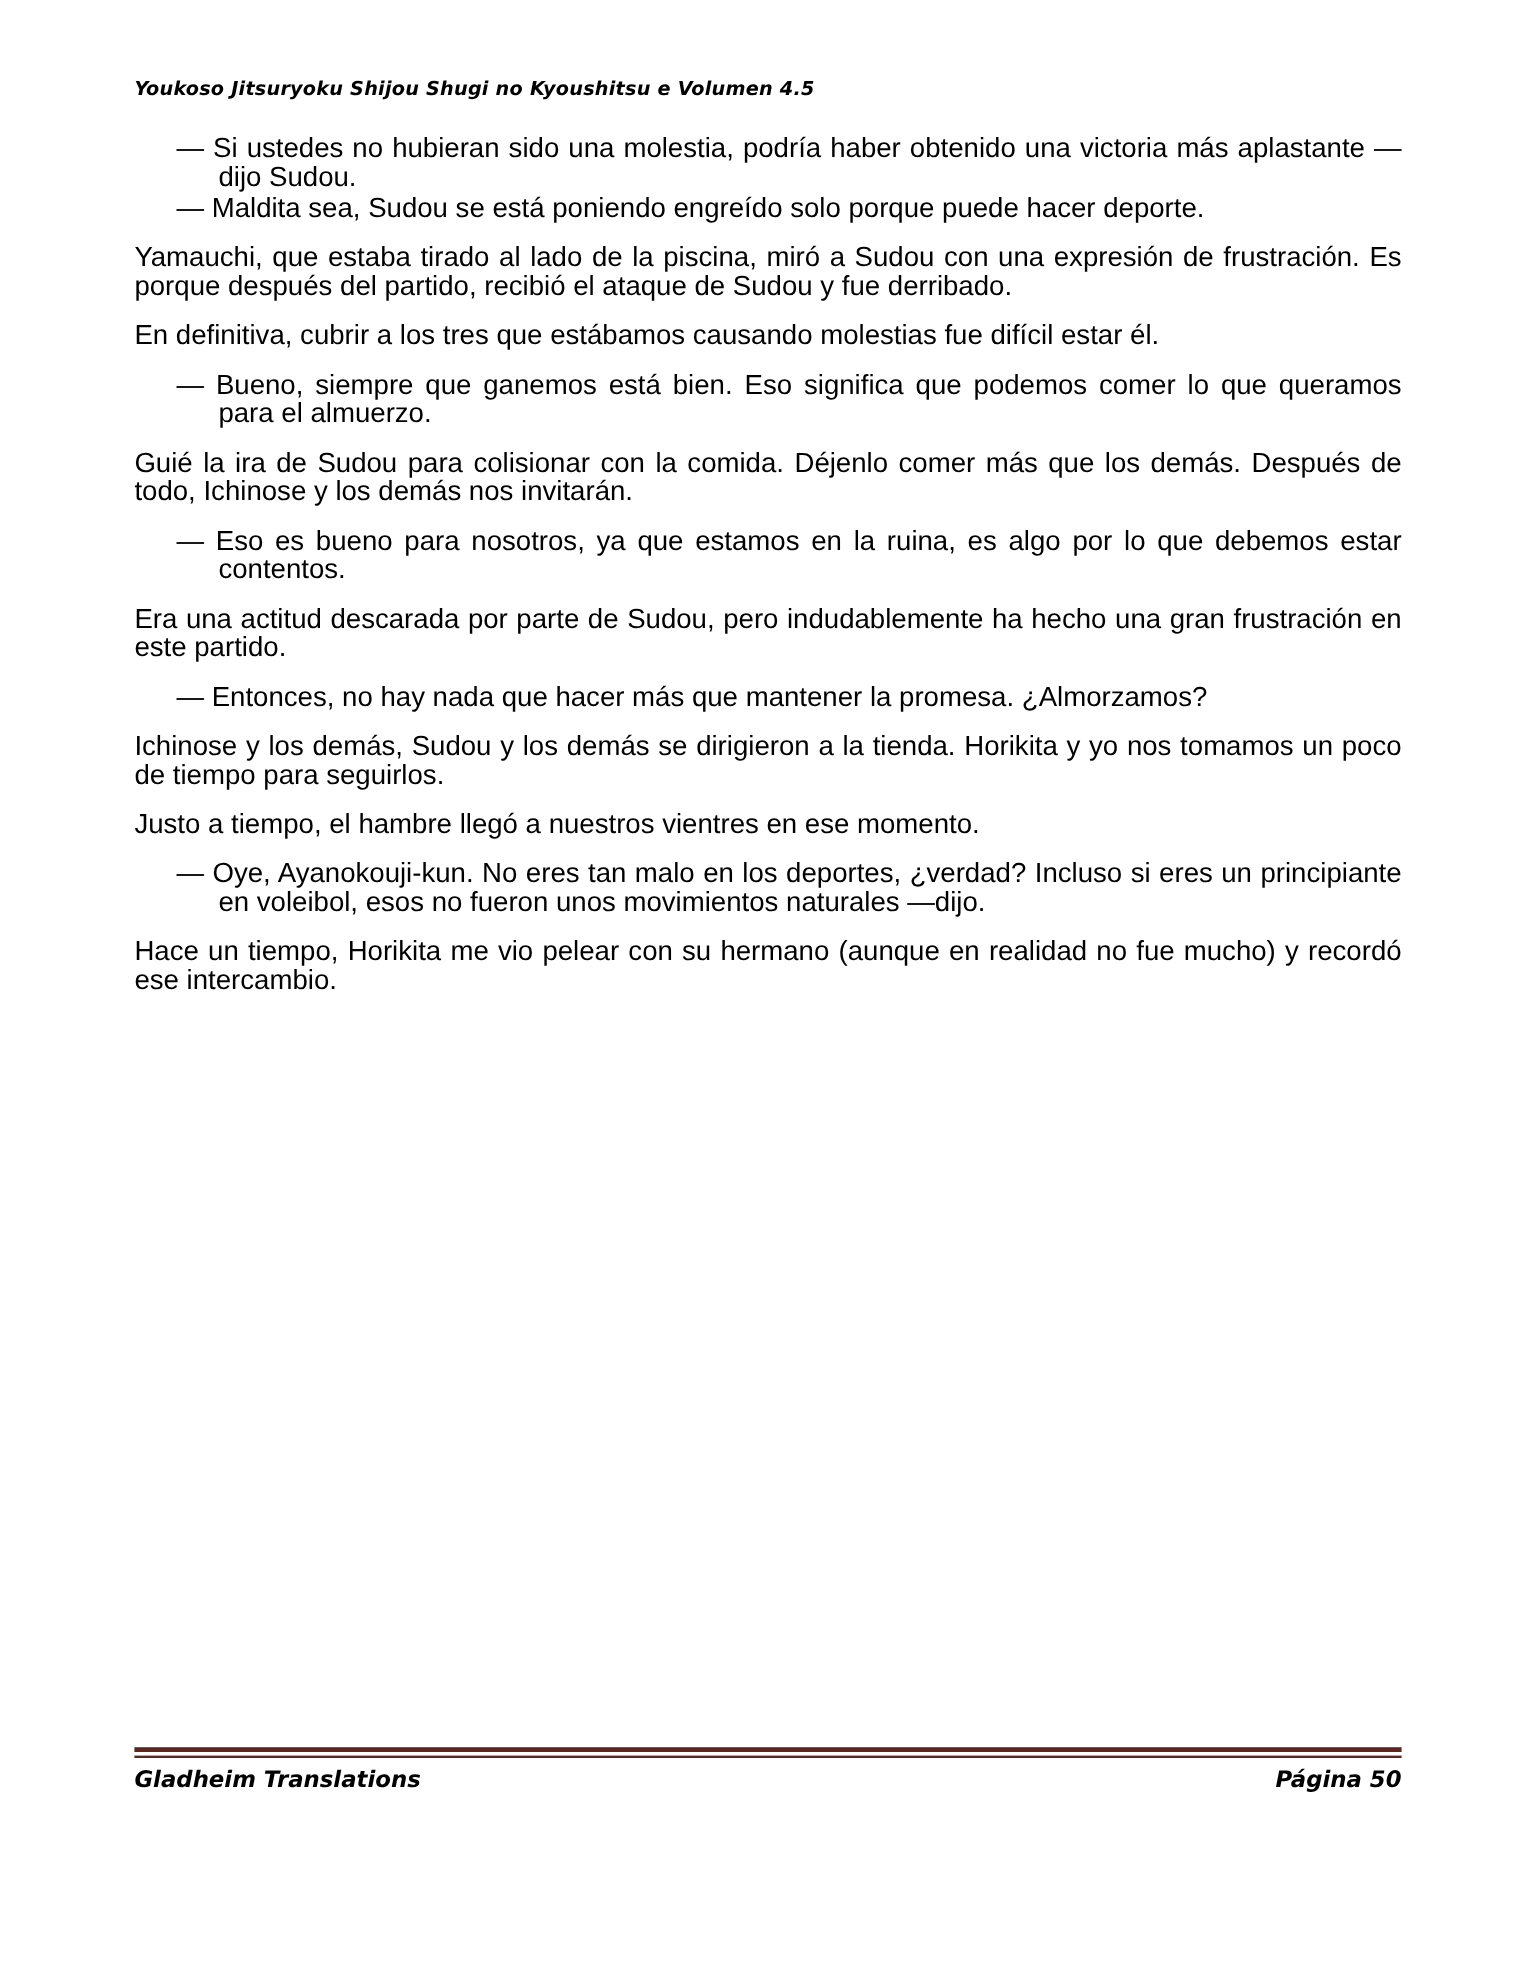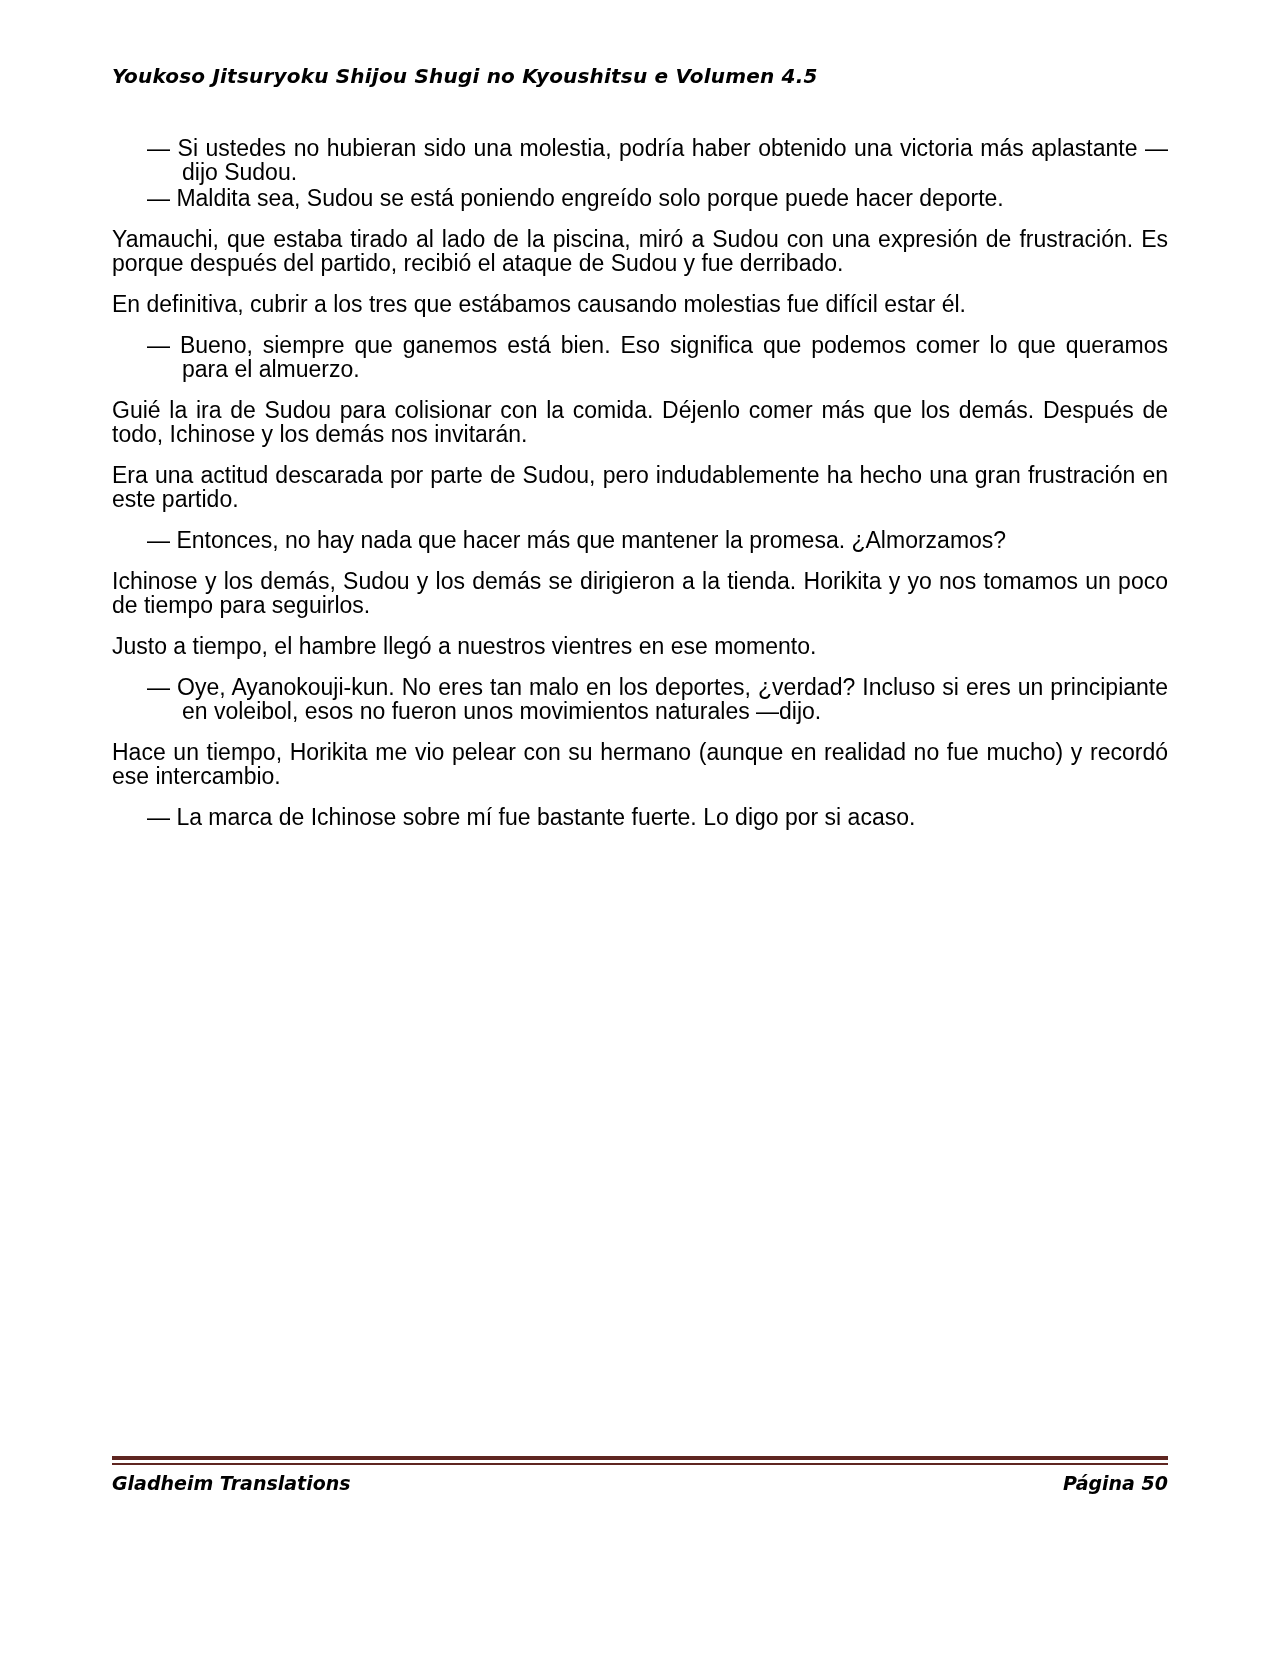--- a/index.html
+++ b/index.html
@@ -16,23 +16,23 @@
     overflow: hidden;
   }
   .page {
     box-sizing: border-box;
     padding: 64px 112px 0 112px;
   }
   .header-title {
     font-family: "DejaVu Sans", sans-serif;
     font-weight: bold;
     font-style: italic;
-    font-size: 20px;
+    font-size: 16px;
     letter-spacing: 0.2px;
-    margin: 0 0 48px 0;
+    margin: 0 0 28px 0;
   }
   .body-text p {
     font-size: 23px;
     line-height: 24px;
     text-align: justify;
     margin: 0 0 17px 0;
   }
   .body-text p.dialogue {
     margin-left: 70px;
     text-indent: -35px;
@@ -70,27 +70,27 @@
 
   <h1 class="header-title">Youkoso Jitsuryoku Shijou Shugi no Kyoushitsu e Volumen 4.5</h1>
 
   <main class="body-text">
     <p class="dialogue">— Si ustedes no hubieran sido una molestia, podría haber obtenido una victoria más aplastante —dijo Sudou.</p>
     <p class="dialogue">— Maldita sea, Sudou se está poniendo engreído solo porque puede hacer deporte.</p>
     <p class="normal">Yamauchi, que estaba tirado al lado de la piscina, miró a Sudou con una expresión de frustración. Es porque después del partido, recibió el ataque de Sudou y fue derribado.</p>
     <p class="normal">En definitiva, cubrir a los tres que estábamos causando molestias fue difícil estar él.</p>
     <p class="dialogue">— Bueno, siempre que ganemos está bien. Eso significa que podemos comer lo que queramos para el almuerzo.</p>
     <p class="normal">Guié la ira de Sudou para colisionar con la comida. Déjenlo comer más que los demás. Después de todo, Ichinose y los demás nos invitarán.</p>
+    <p class="dialogue">— Eso es bueno para nosotros, ya que estamos en la ruina, es algo por lo que debemos estar contentos.</p>
     <p class="normal">Era una actitud descarada por parte de Sudou, pero indudablemente ha hecho una gran frustración en este partido.</p>
     <p class="dialogue">— Entonces, no hay nada que hacer más que mantener la promesa. ¿Almorzamos?</p>
     <p class="normal">Ichinose y los demás, Sudou y los demás se dirigieron a la tienda. Horikita y yo nos tomamos un poco de tiempo para seguirlos.</p>
     <p class="normal">Justo a tiempo, el hambre llegó a nuestros vientres en ese momento.</p>
     <p class="dialogue">— Oye, Ayanokouji-kun. No eres tan malo en los deportes, ¿verdad? Incluso si eres un principiante en voleibol, esos no fueron unos movimientos naturales —dijo.</p>
     <p class="normal">Hace un tiempo, Horikita me vio pelear con su hermano (aunque en realidad no fue mucho) y recordó ese intercambio.</p>
-    <p class="dialogue">— La marca de Ichinose sobre mí fue bastante fuerte. Lo digo por si acaso.</p>
   </main>
 
 </div>
 
 <footer class="footer">
   <div class="footer-rule"></div>
   <div class="footer-row">
     <span>Gladheim Translations</span>
     <span>Página 50</span>
   </div>

